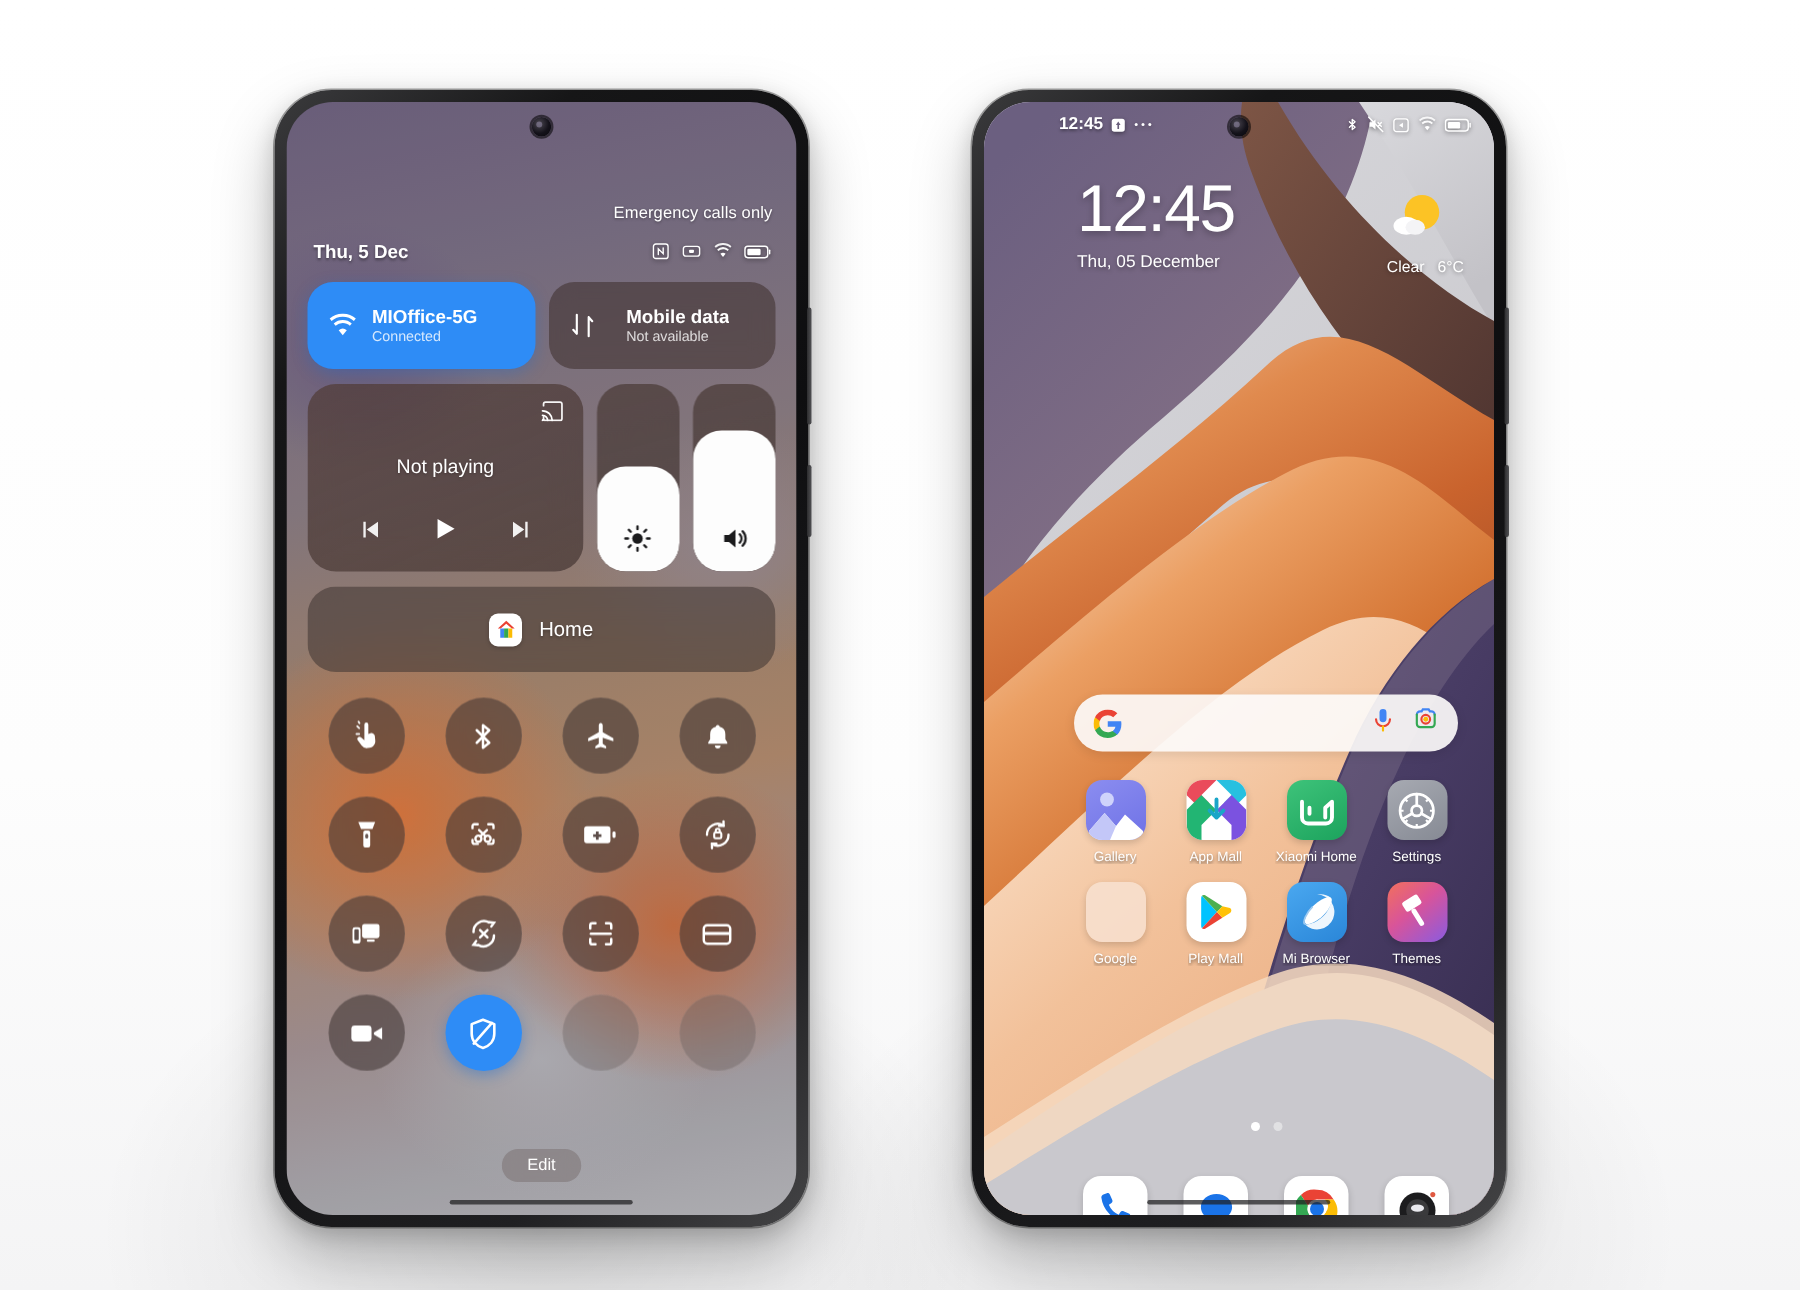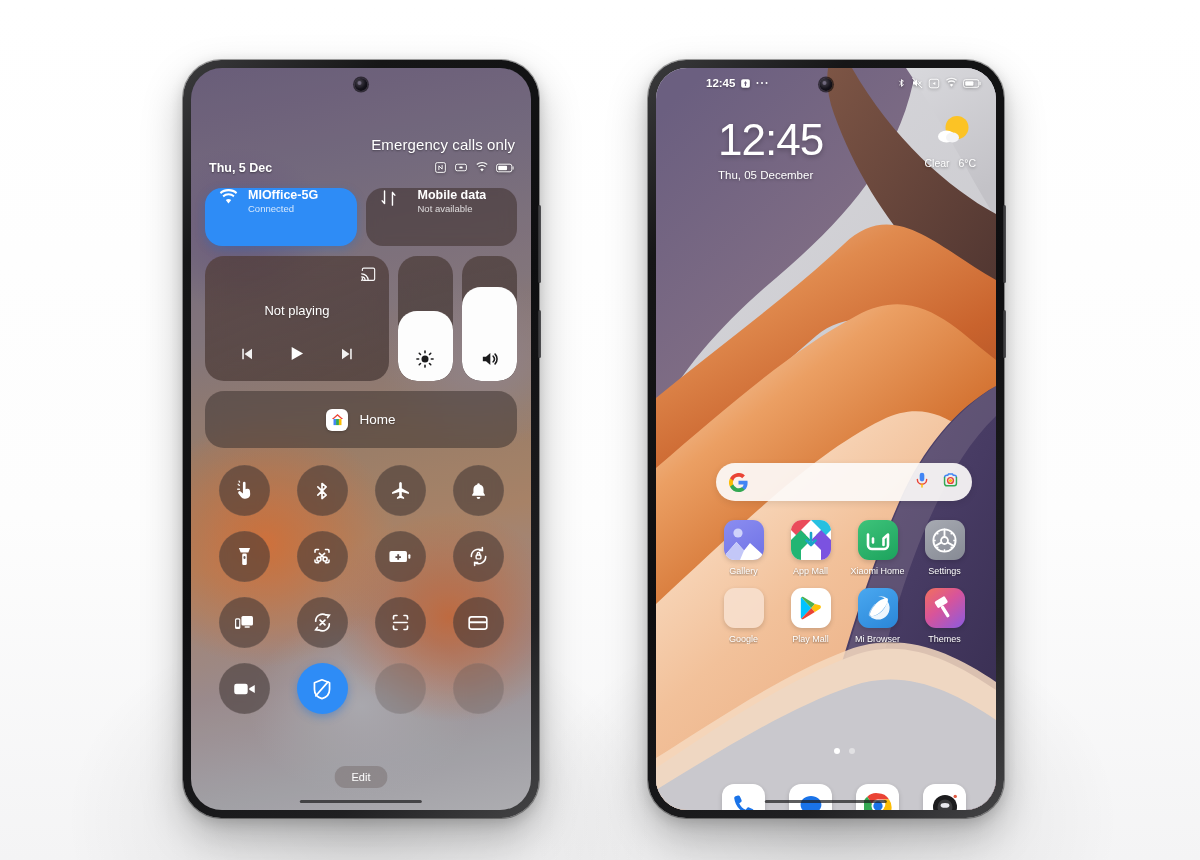--- a/index.html
+++ b/index.html
@@ -78,41 +78,41 @@
       radial-gradient(ellipse 150px 120px at 86% 40%, rgba(150,142,160,0.65) 0%, rgba(150,142,160,0) 70%),
       radial-gradient(ellipse 130px 120px at 14% 22%, rgba(107,92,131,0.85) 0%, rgba(107,92,131,0) 70%),
       linear-gradient(168deg,#6f6280 0%,#7a6f84 16%,#8a7c82 34%,#a1846f 50%,#b08a6e 62%,#a39294 78%,#a9a7ad 90%,#b7b7bb 100%);
     filter: saturate(1.02);
   }
   .cc-overlay { position:absolute; inset:0; background: rgba(20,14,18,0.06); }
   .cc-content { position: absolute; inset: 0; z-index: 10; padding: 0 14px; }
 
   .emergency {
     position:absolute; right:16px; top:68px;
-    color:#fff; font-size:15px; letter-spacing:0.1px;
+    color:#fff; font-size:11px; letter-spacing:0.1px;
     text-shadow: 0 1px 2px rgba(0,0,0,0.40);
   }
   .cc-statusrow {
     position:absolute; left:18px; right:16px; top:93px;
     display:flex; align-items:flex-start; justify-content:space-between;
   }
   .cc-date {
     color:#fff; font-size:12.5px; font-weight:bold;
     text-shadow: 0 1px 2px rgba(0,0,0,0.42);
   }
   .cc-sysicons { display:flex; align-items:center; gap:7px; }
   .cc-sysicons svg { display:block; filter: drop-shadow(0 1px 1.5px rgba(0,0,0,0.45)); }
 
   .cc-body { position:absolute; left:14px; right:14px; top:120px; }
 
   
   .conn-row { display:flex; gap:9px; }
   .pill {
     flex:1; height:58px; border-radius:17px;
-    display:flex; align-items:flex-start; gap:9px; padding:0 13px;
+    display:flex; align-items:center; gap:9px; padding:0 13px;
     backdrop-filter: blur(8px);
   }
   .pill.wifi { background:#2e8cf6; box-shadow: 0 3px 10px rgba(32,110,210,0.35); }
   .pill.data { background: rgba(60,44,40,0.54); gap: 20px; }
   .pill-txt { display:flex; flex-direction:column; line-height:1.18; overflow:hidden; }
   .pill-title { color:#fff; font-size:12.5px; font-weight:bold; white-space:nowrap; }
   .pill-sub { color:rgba(255,255,255,0.80); font-size:9.5px; white-space:nowrap; }
   .pill svg { flex:none; }
 
   
@@ -199,21 +199,21 @@
   .hs-st-right { display:flex; align-items:center; gap:5px; }
   .hs-st-right svg, .hs-st-left svg { display:block; filter: drop-shadow(0 1px 1.5px rgba(0,0,0,0.4)); }
 
   .clock-widget { position:absolute; left:26px; top:50px; }
   .clock-big {
     color:#fff; font-size:44px; font-weight:300; letter-spacing:-1px;
     line-height:1; text-shadow:0 2px 5px rgba(0,0,0,0.26);
     font-family:"Liberation Sans", sans-serif;
   }
   .clock-date { color:#fff; font-size:11.5px; margin-top:7px; text-shadow:0 1px 3px rgba(0,0,0,0.35); }
-  .weather { position:absolute; right:20px; top:44px; text-align:right; }
+  .weather { position:absolute; right:20px; top:58px; text-align:left; }
   .weather-txt { color:#fff; font-size:10.5px; margin-top:3px; text-shadow:0 1px 3px rgba(0,0,0,0.4); white-space:nowrap; }
 
   .searchbar {
     position:absolute; left:24px; right:24px; top:395px;
     height:38px; border-radius:19px;
     background: rgba(252,250,249,0.92);
     display:flex; align-items:center; padding:0 13px;
     box-shadow: 0 2px 7px rgba(0,0,0,0.10);
   }
   .searchbar .sp { flex:1; }

